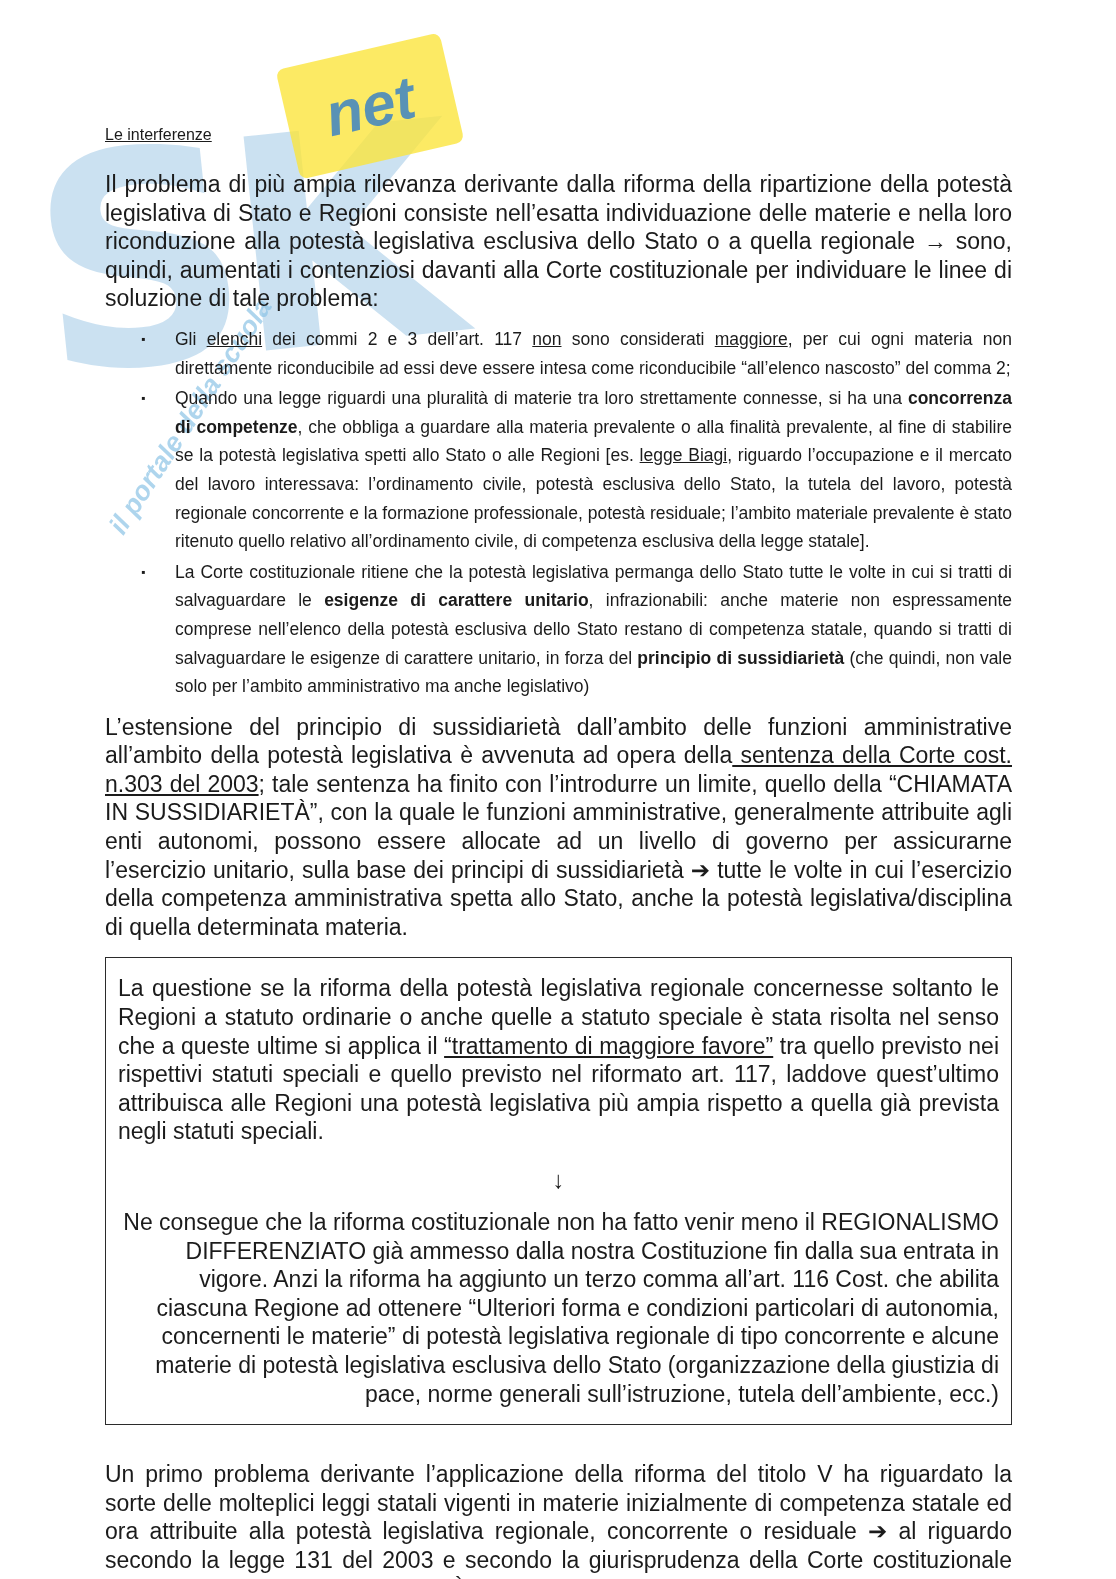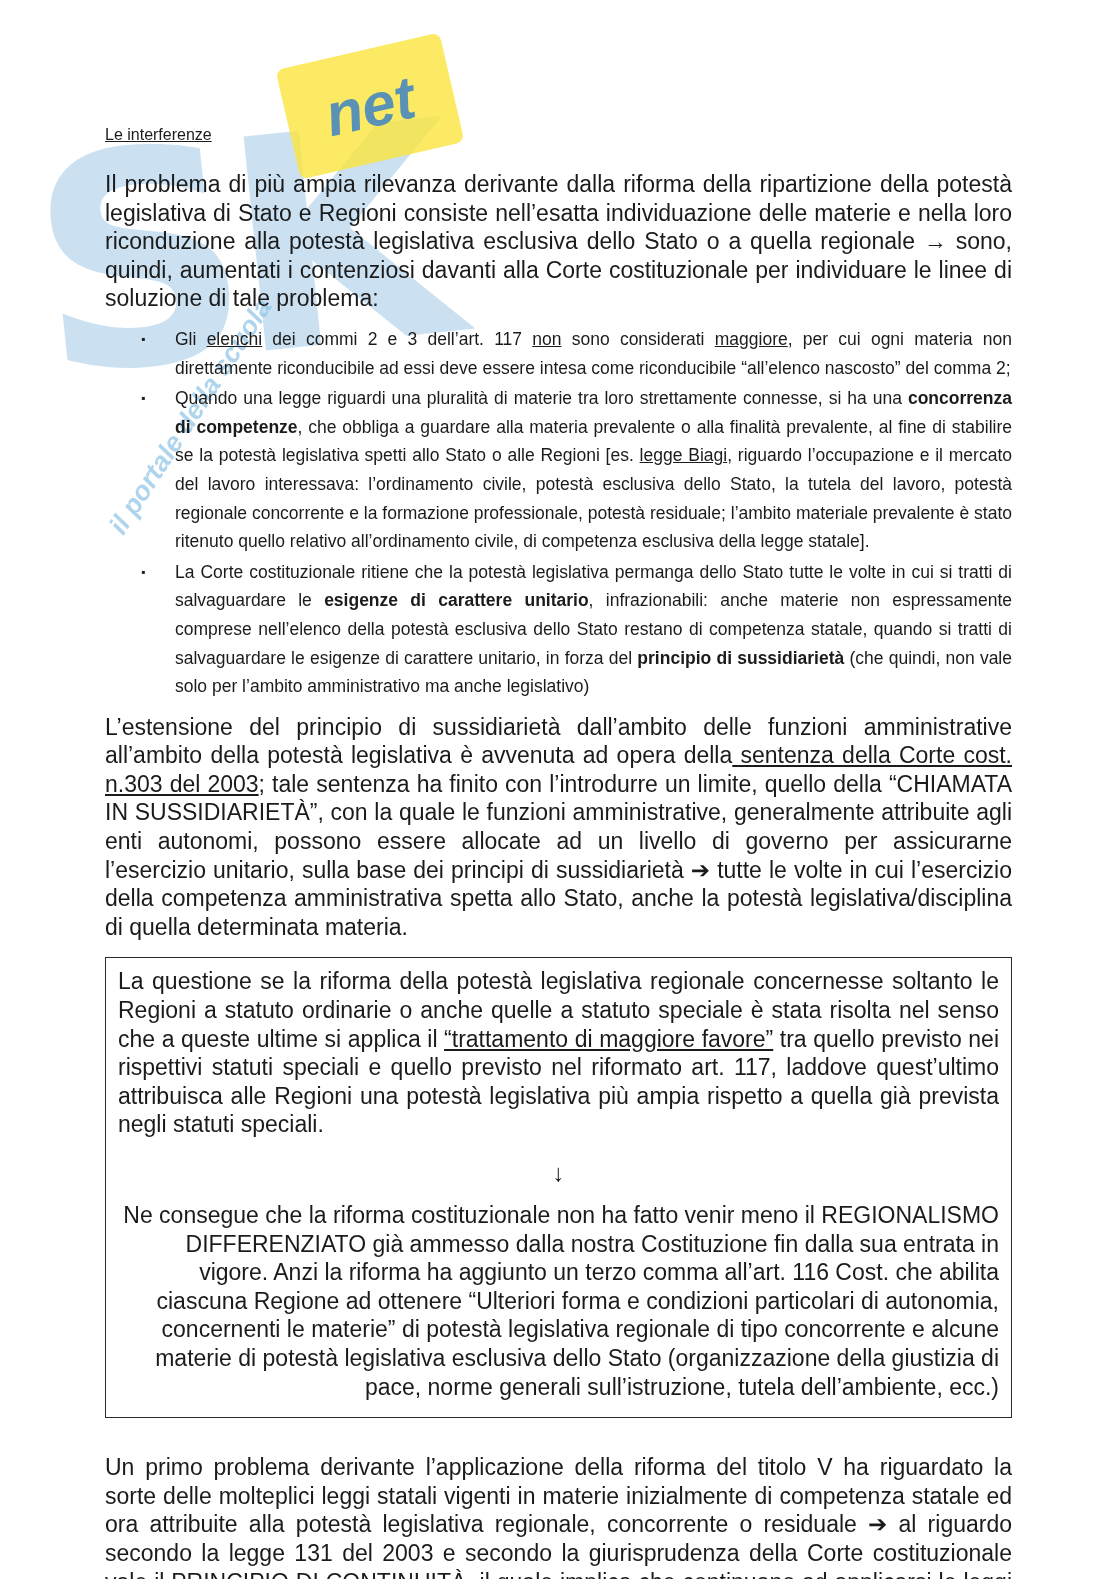--- a/index.html
+++ b/index.html
@@ -64,21 +64,21 @@
     position:absolute; left:36px; top:0;
     font-size:12px; line-height:28.6px;
   }
 
   .run-b { font-weight:700; }
   .run-u { text-decoration:underline; }
 
   .box {
     border:1.6px solid var(--border-color, #2b2b2b);
     margin-top:16px;
-    padding:9px 12px 16px 12px;
+    padding:16px 12px 16px 12px;
   }
   .arrow-down {
     text-align:center; font-size:24px; line-height:1;
     margin:22px 0 16px 0;
   }
   .continuity { margin-top:35px; }
 </style>
 </head>
 <body>
 

